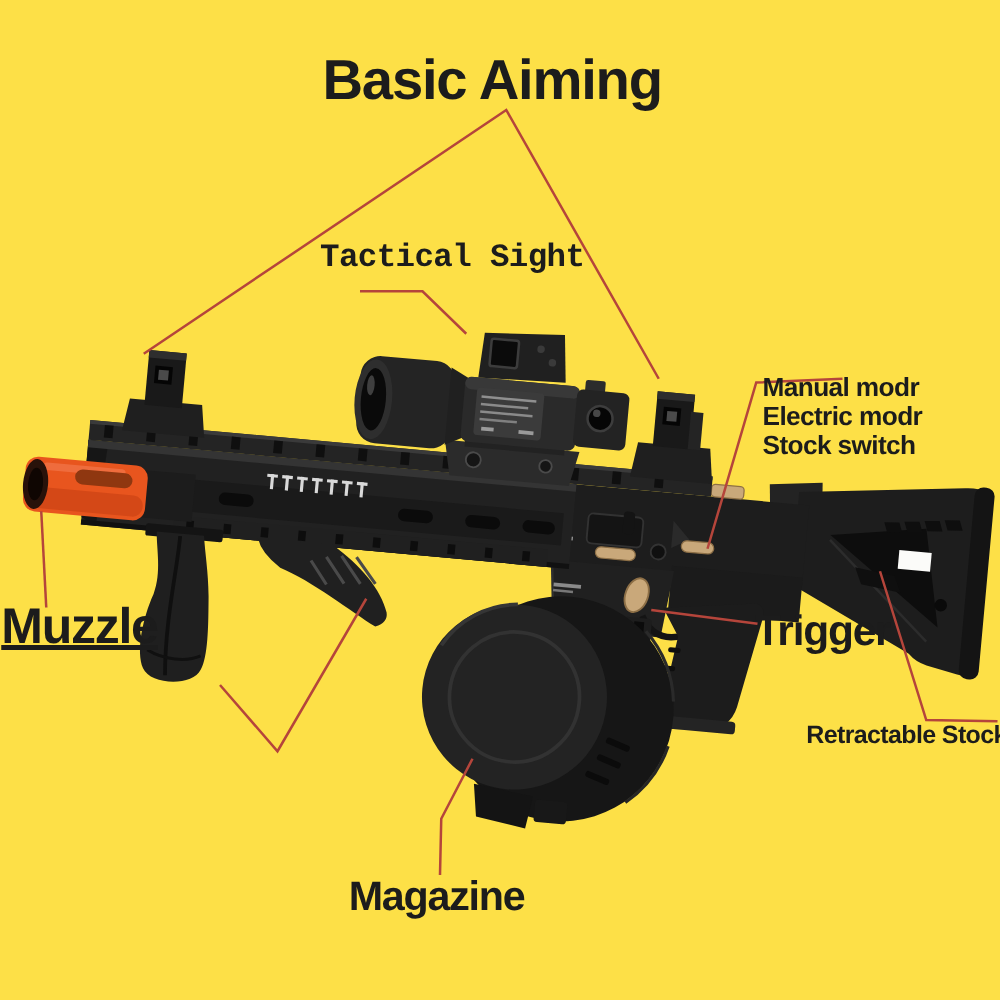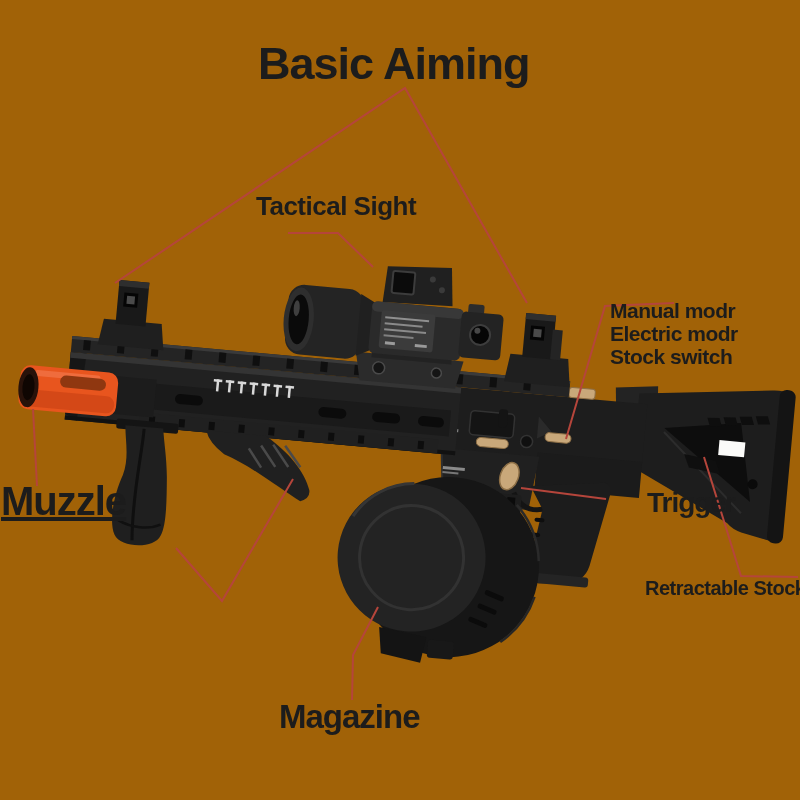--- a/index.html
+++ b/index.html
@@ -1,31 +1,31 @@
 <!DOCTYPE html>
 <html><head>
 <meta charset="utf-8">
 <style>
   html,body{margin:0;padding:0;}
   .stage{
     position:relative;width:800px;height:800px;overflow:hidden;
-    background:#a16207;
+    background:#fde047;
     font-family:"Liberation Sans", sans-serif;
     color:#1c1c1c;
   }
   .stage svg{position:absolute;left:0;top:0;}
   .lbl{
     position:absolute;font-weight:600;letter-spacing:-0.5px;
     white-space:nowrap;line-height:1.05;color:#1c1c1c;
   }
   .lbl-title{left:258px;top:40px;font-size:45px;letter-spacing:-1px;}
-  .lbl-sight{left:256px;top:193px;font-size:26px;}
+  .lbl-sight{left:256px;top:193px;font-size:26px;font-family:Liberation Mono, monospace;}
   .lbl-mode{left:610px;top:299px;font-size:21px;line-height:23px;font-weight:600;}
   .lbl-muzzle{left:1px;top:480px;font-size:40px;letter-spacing:-1px;text-decoration:underline;}
-  .lbl-trigger{left:604px;top:488px;font-size:28px;letter-spacing:-1px;margin-left:43px;}
+  .lbl-trigger{left:604px;top:488px;font-size:34px;letter-spacing:-1px;}
   .lbl-grip{left:131px;top:597px;font-size:32px;letter-spacing:-1px;}
   .lbl-magazine{left:279px;top:700px;font-size:33px;letter-spacing:-1px;}
   .lbl-stock{left:645px;top:578px;font-size:20px;}
 </style>
 </head>
 <body>
 
 <div class="stage">
 
   <svg width="800" height="800" viewBox="0 0 800 800">

